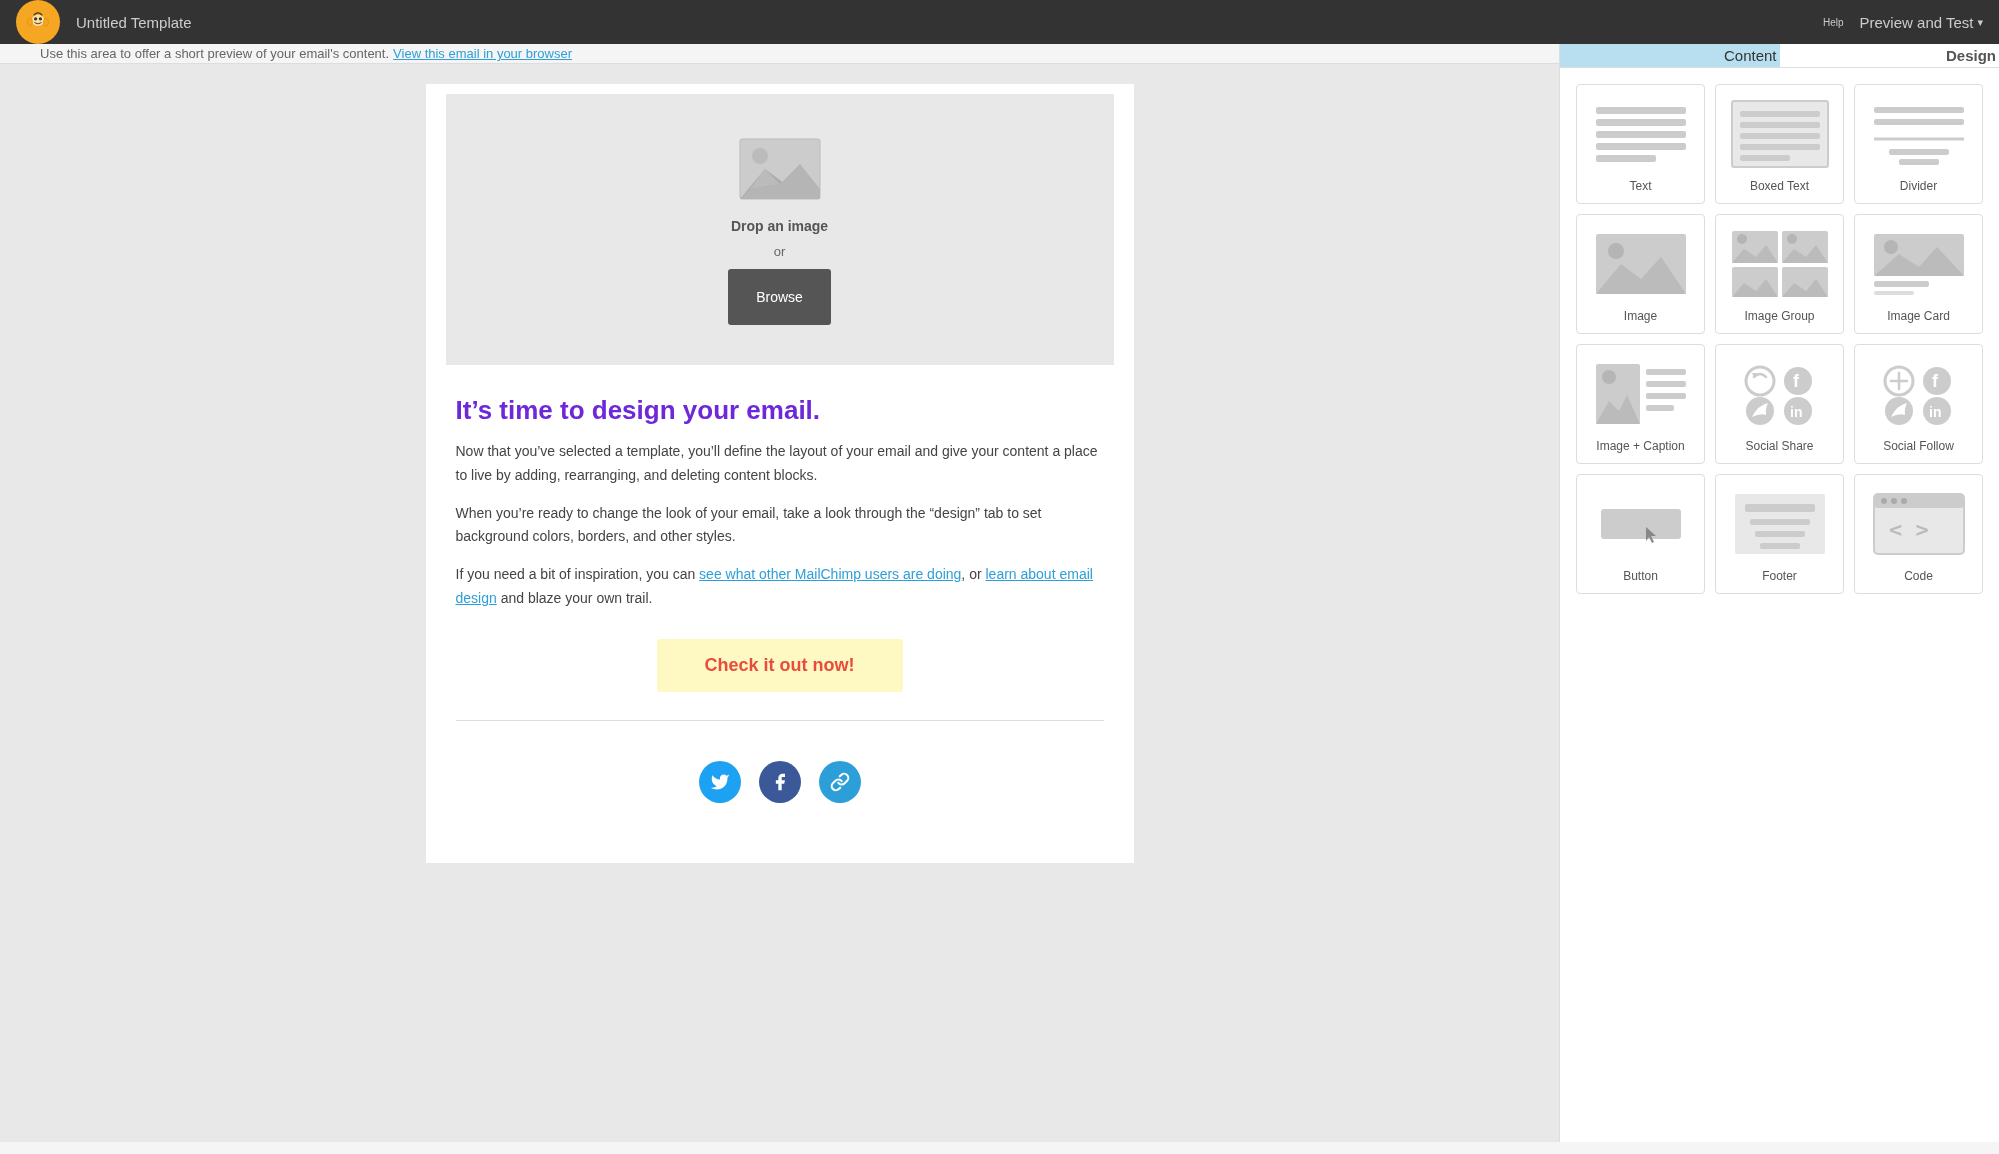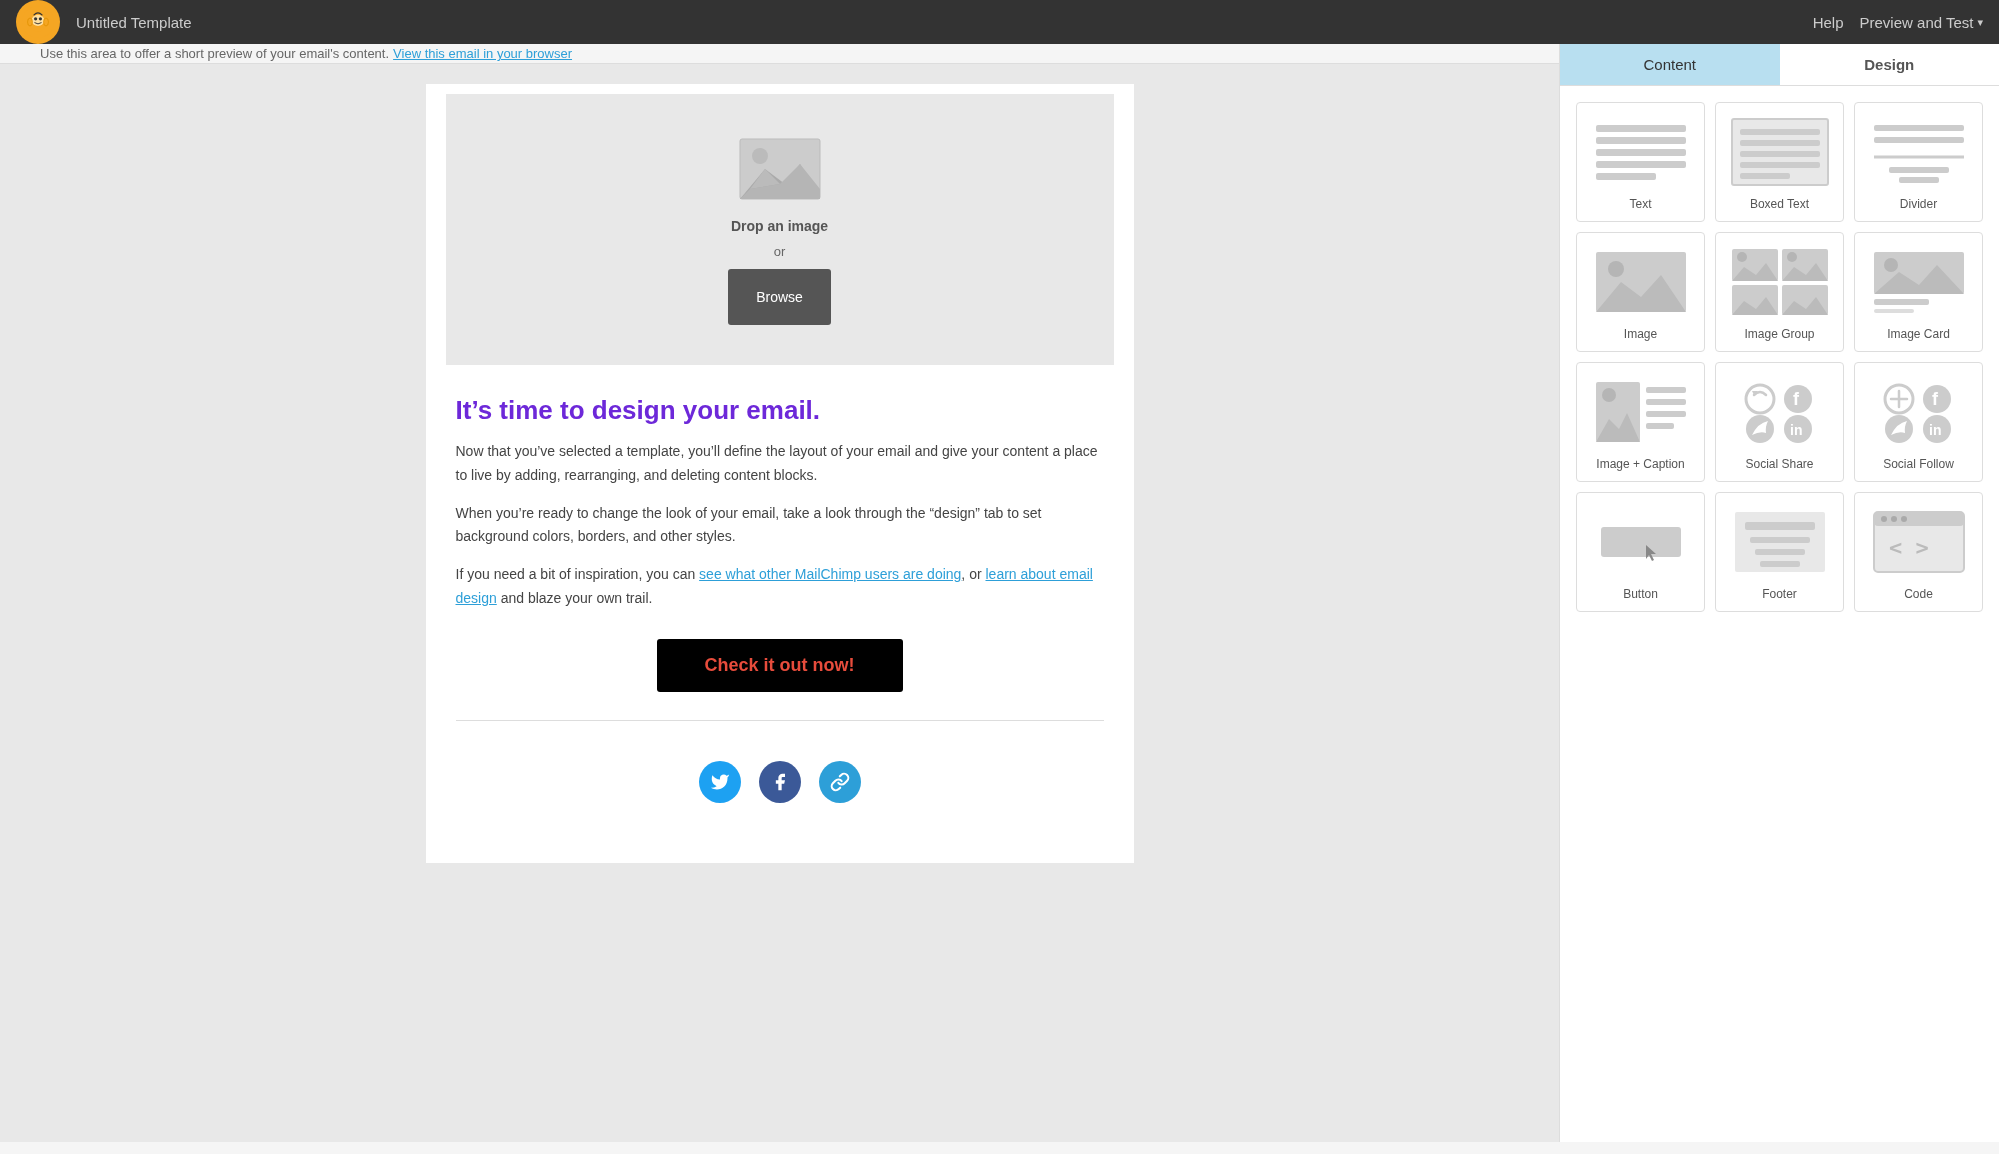--- a/index.html
+++ b/index.html
@@ -23,21 +23,21 @@
       overflow: hidden;
     }
     .topnav-logo svg { width: 32px; height: 32px; }
     .topnav-title {
       color: #ccc;
       font-size: 15px;
       flex: 1;
     }
     .topnav-help {
       color: #ccc;
-      font-size: 15px;
+      font-size: 10px;
       cursor: pointer;
     }
     .topnav-preview {
       color: #ccc;
       font-size: 15px;
       cursor: pointer;
       display: flex; align-items: center; gap: 4px;
     }
     .topnav-preview .chevron { font-size: 11px; }
 
@@ -141,21 +141,21 @@
       color: #2d9fd8;
       text-decoration: underline;
       cursor: pointer;
     }
     .cta-btn-wrap {
       display: flex;
       justify-content: center;
       margin: 28px 0;
     }
     .cta-btn {
-      background: #000000;
+      background: #fef9c3;
       color: #e74c3c;
       font-size: 18px;
       font-weight: bold;
       border: none;
       padding: 16px 48px;
       cursor: pointer;
       border-radius: 3px;
     }
     .email-divider {
       border: none;
@@ -190,22 +190,22 @@
       overflow-y: auto;
     }
 
     
     .panel-tabs {
       display: flex;
       border-bottom: 1px solid #ddd;
     }
     .panel-tab {
       flex: 1;
-      padding: 12px;
-      text-align: center;
+      padding: 3px;
+      text-align: right;
       font-size: 15px;
       cursor: pointer;
       font-weight: 500;
     }
     .panel-tab.active {
       background: #b8dff0;
       color: #333;
     }
     .panel-tab.inactive {
       background: #fff;

